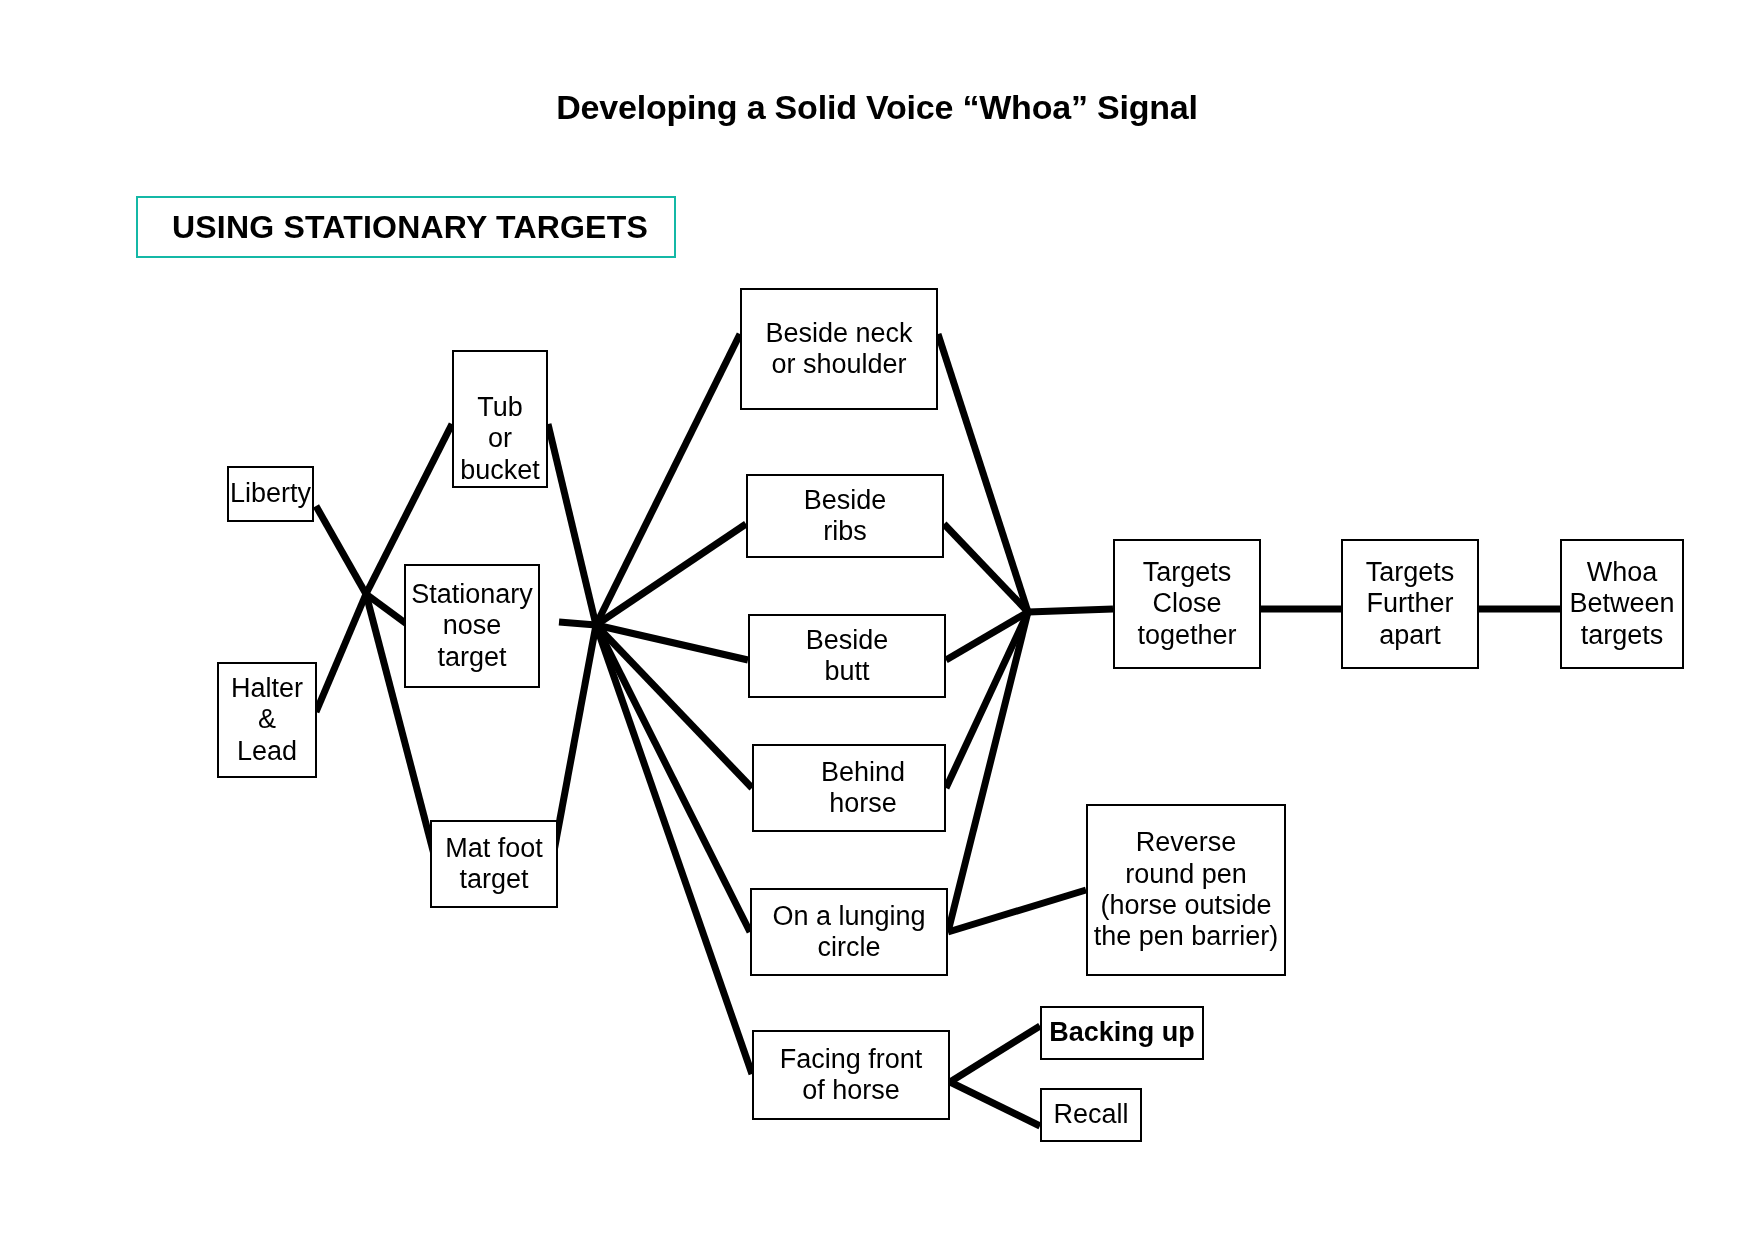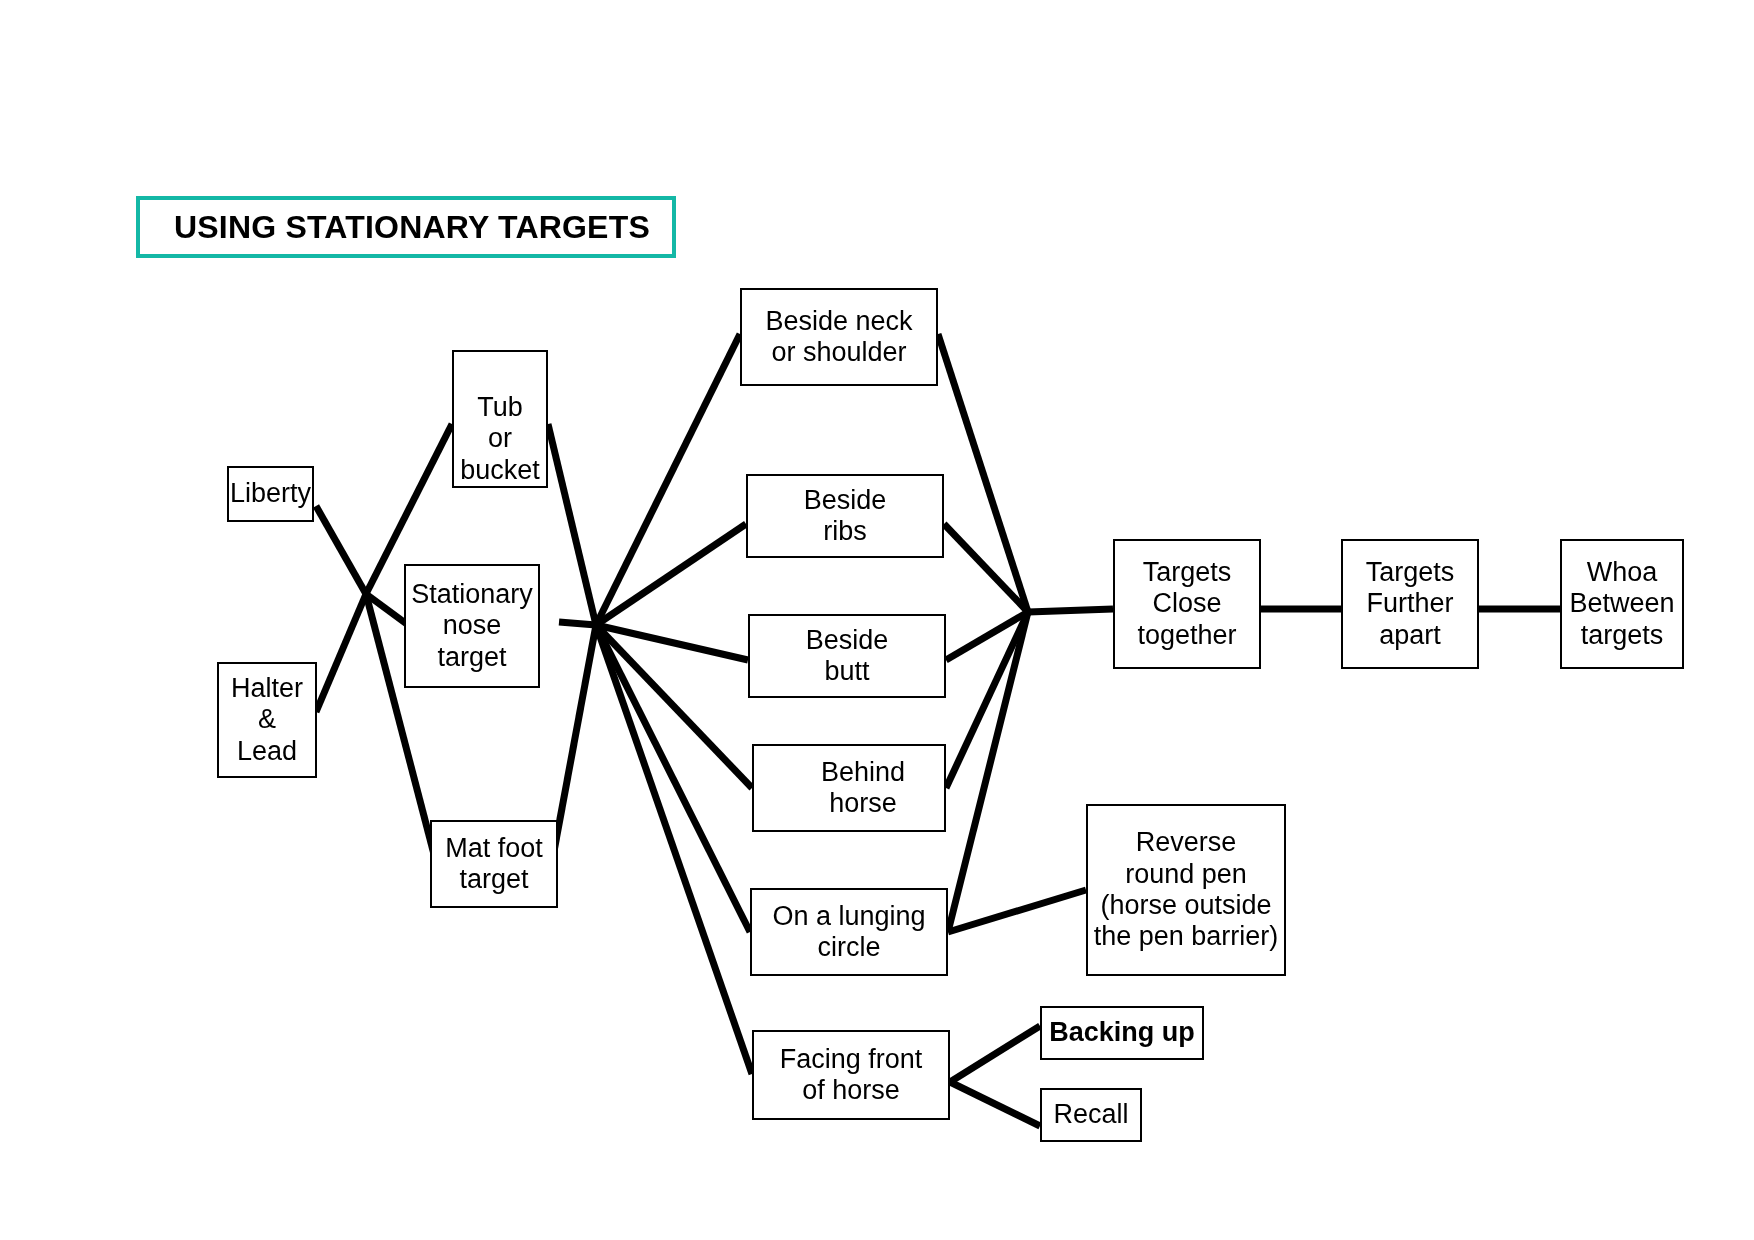--- a/index.html
+++ b/index.html
@@ -39,21 +39,21 @@
     font-family: "Liberation Sans", sans-serif;
     letter-spacing: -0.2px;
     color: #000000;
   }
   .banner {
     position: absolute;
     left: 136px;
     top: 196px;
     width: 540px;
     height: 62px;
-    border: 4px solid #14b8a6;
+    border: 2px solid #14b8a6;
     box-sizing: border-box;
     display: flex;
     align-items: center;
     background: #ffffff;
   }
   .banner-label {
     padding-left: 34px;
     font-size: 32px;
     font-weight: bold;
     color: #000000;
@@ -73,20 +73,21 @@
     color: #000000;
     white-space: pre-line;
     z-index: 5;
   }
 </style>
 </head>
 <body>
 
 <div id="page">
 
+  <div class="title">Developing a Solid Voice “Whoa” Signal</div>
 
   <div class="banner">
     <span class="banner-label">USING STATIONARY TARGETS</span>
   </div>
 
   <svg id="edges" viewBox="0 0 1754 1240" xmlns="http://www.w3.org/2000/svg">
       <line x1="316" y1="506" x2="366" y2="594" stroke="#000000"></line>
       <line x1="316" y1="712" x2="366" y2="594" stroke="#000000"></line>
       <line x1="366" y1="594" x2="452" y2="424" stroke="#000000"></line>
       <line x1="366" y1="594" x2="423" y2="636" stroke="#000000"></line>
@@ -119,21 +120,21 @@
 &amp;
 Lead</span></div>
       <div class="node" style="left: 452px; top: 350px; width: 96px; height: 138px; border-color: rgb(0, 0, 0); align-items: flex-end;"><span>Tub
 or
 bucket</span></div>
       <div class="node" style="left: 404px; top: 564px; width: 136px; height: 124px; border-color: rgb(0, 0, 0);"><span>Stationary
 nose
 target</span></div>
       <div class="node" style="left: 430px; top: 820px; width: 128px; height: 88px; border-color: rgb(0, 0, 0);"><span>Mat foot
 target</span></div>
-      <div class="node" style="left: 740px; top: 288px; width: 198px; height: 98px; border-color: rgb(0, 0, 0);"><span>Beside neck
+      <div class="node" style="left: 740px; top: 288px; width: 198px; height: 122px; border-color: rgb(0, 0, 0);"><span>Beside neck
 or shoulder</span></div>
       <div class="node" style="left: 746px; top: 474px; width: 198px; height: 84px; border-color: rgb(0, 0, 0);"><span>Beside
 ribs</span></div>
       <div class="node" style="left: 748px; top: 614px; width: 198px; height: 84px; border-color: rgb(0, 0, 0);"><span>Beside
 butt</span></div>
       <div class="node" style="left: 752px; top: 744px; width: 194px; height: 88px; border-color: rgb(0, 0, 0); padding-left: 28px;"><span>Behind
 horse</span></div>
       <div class="node" style="left: 750px; top: 888px; width: 198px; height: 88px; border-color: rgb(0, 0, 0);"><span>On a lunging
 circle</span></div>
       <div class="node" style="left: 752px; top: 1030px; width: 198px; height: 90px; border-color: rgb(0, 0, 0);"><span>Facing front

